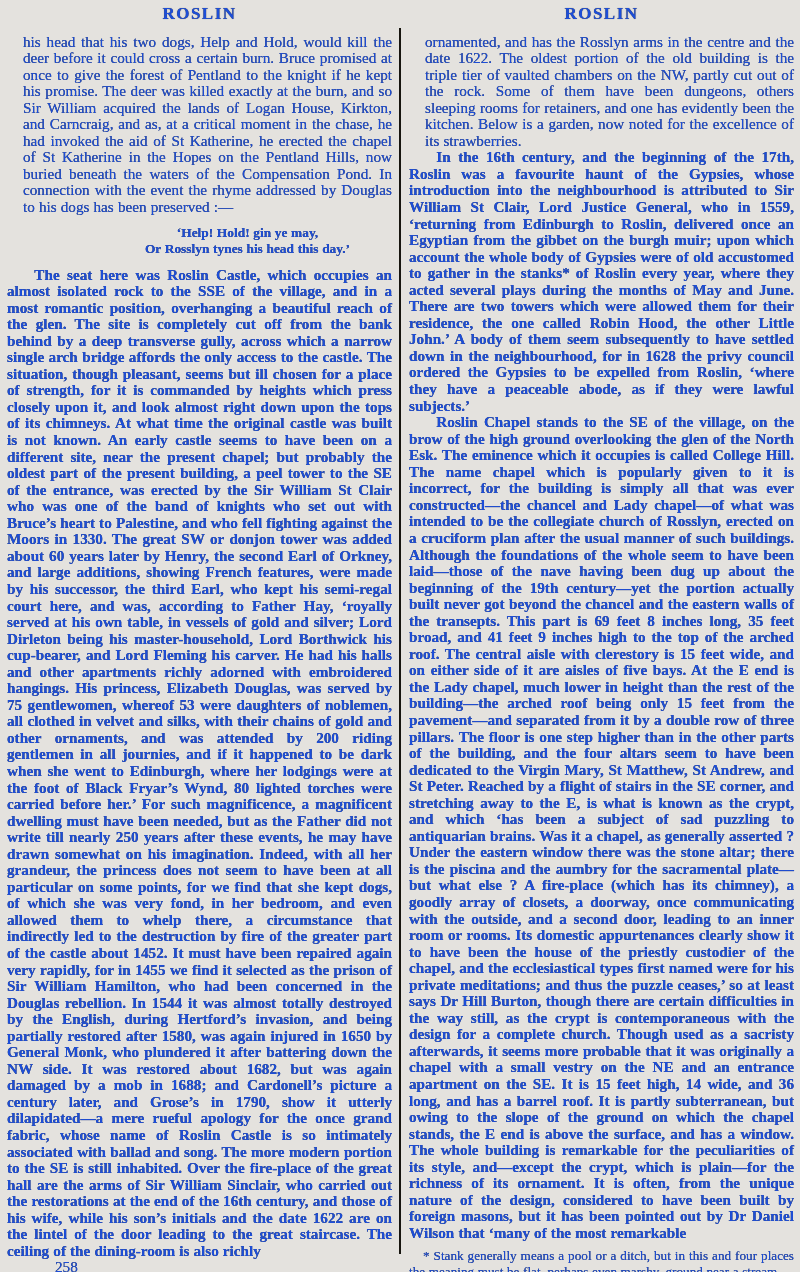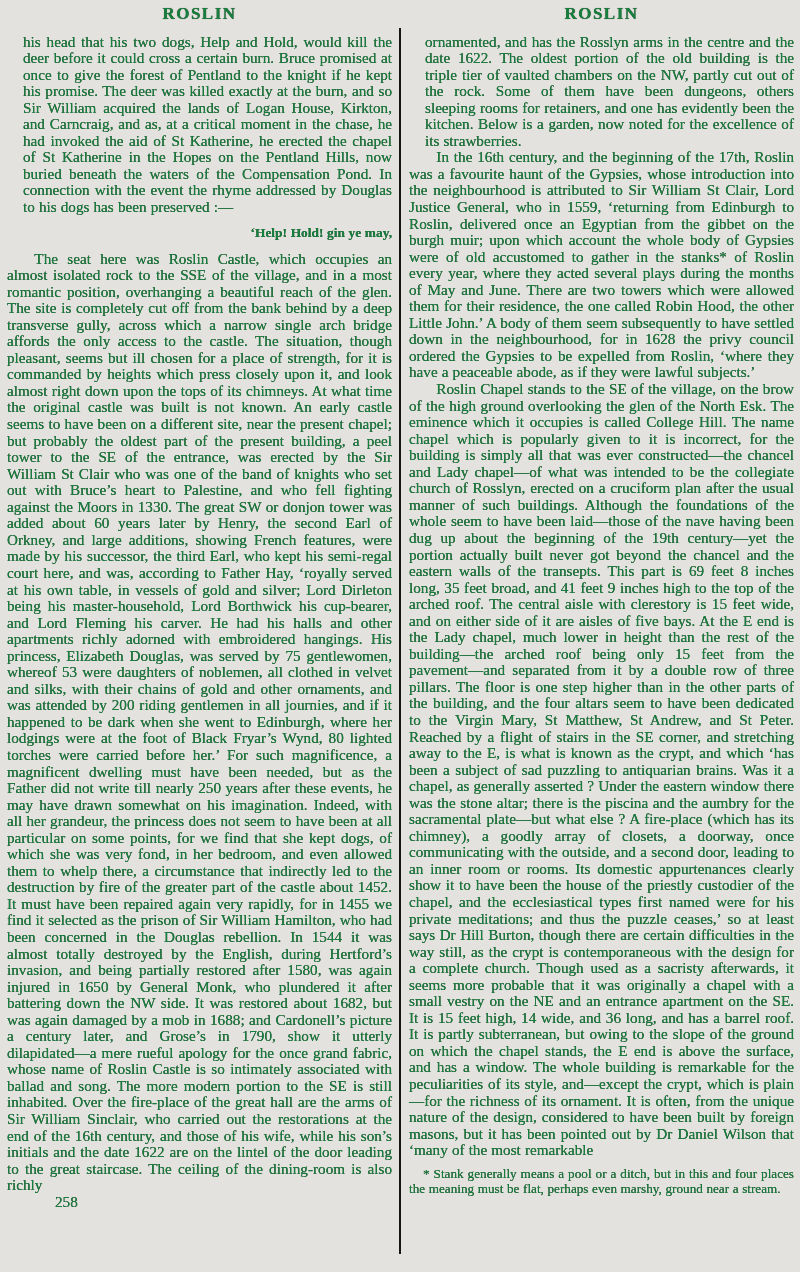--- a/index.html
+++ b/index.html
@@ -7,21 +7,21 @@
   body {
     font-family: "Liberation Serif", serif;
     background: #e4e2de;
   }
   .page {
     position: relative;
     width: 800px;
     height: 1272px;
     overflow: hidden;
     background: linear-gradient(180deg, #f0eee9 0%, #ecease5 45%, #e9e7e2 85%, #ebe9e4 100%);
-    color: #15803d;
+    color: #1d4ed8;
   }
   .col {
     position: absolute;
     top: 6px;
     width: 385px;
     text-align: justify;
     font-size: 15.2px;
     line-height: 16.55px;
     text-shadow: 0 0 0.55px rgba(25,22,18,0.85);
     word-spacing: 0.02em;
@@ -38,27 +38,27 @@
   }
   .divider {
     position: absolute;
     left: 399px;
     top: 28px;
     width: 2px;
     height: 1226px;
     background: #17150f;
   }
   p.cont   { text-indent: 0; margin-left: 16px; }
-  p.indent { text-indent: 1.8em; }
+  p.indent { text-indent: 1.8em; font-weight: bold; }
   .verse {
     margin: 9px 0 10px 96px;
     font-size: 13.4px;
     font-weight: bold;
     line-height: 16px;
-    text-align: right;
+    text-align: center;
     text-shadow: 0 0 0.4px rgba(25,22,18,0.85);
   }
   .page-number {
     margin-left: 48px;
     font-size: 15.2px;
   }
   .footnote {
     margin-top: 7px;
     font-size: 13.2px;
     line-height: 15.6px;
@@ -69,20 +69,21 @@
 </head>
 <body>
 
 <div class="page">
 
   <div class="col col-left">
     <div class="running-head">ROSLIN</div>
     <p class="cont">his head that his two dogs, Help and Hold, would kill the deer before it could cross a certain burn.  Bruce promised at once to give the forest of Pentland to the knight if he kept his promise.  The deer was killed exactly at the burn, and so Sir William acquired the lands of Logan House, Kirkton, and Carncraig, and as, at a critical moment in the chase, he had invoked the aid of St Katherine, he erected the chapel of St Katherine in the Hopes on the Pentland Hills, now buried beneath the waters of the Compensation Pond.  In connection with the event the rhyme addressed by Douglas to his dogs has been preserved :—</p>
     <div class="verse">
       <div>‘Help!  Hold!  gin ye may,</div>
+      <div>Or Rosslyn tynes his head this day.’</div>
     </div>
     <p class="indent">The seat here was Roslin Castle, which occupies an almost isolated rock to the SSE of the village, and in a most romantic position, overhanging a beautiful reach of the glen.  The site is completely cut off from the bank behind by a deep transverse gully, across which a narrow single arch bridge affords the only access to the castle.  The situation, though pleasant, seems but ill chosen for a place of strength, for it is commanded by heights which press closely upon it, and look almost right down upon the tops of its chimneys.  At what time the original castle was built is not known.  An early castle seems to have been on a different site, near the present chapel; but probably the oldest part of the present building, a peel tower to the SE of the entrance, was erected by the Sir William St Clair who was one of the band of knights who set out with Bruce’s heart to Palestine, and who fell fighting against the Moors in 1330.  The great SW or donjon tower was added about 60 years later by Henry, the second Earl of Orkney, and large additions, showing French features, were made by his successor, the third Earl, who kept his semi-regal court here, and was, according to Father Hay, ‘royally served at his own table, in vessels of gold and silver; Lord Dirleton being his master-household, Lord Borthwick his cup-bearer, and Lord Fleming his carver.  He had his halls and other apartments richly adorned with embroidered hangings.  His princess, Elizabeth Douglas, was served by 75 gentlewomen, whereof 53 were daughters of noblemen, all clothed in velvet and silks, with their chains of gold and other ornaments, and was attended by 200 riding gentlemen in all journies, and if it happened to be dark when she went to Edinburgh, where her lodgings were at the foot of Black Fryar’s Wynd, 80 lighted torches were carried before her.’  For such magnificence, a magnificent dwelling must have been needed, but as the Father did not write till nearly 250 years after these events, he may have drawn somewhat on his imagination.  Indeed, with all her grandeur, the princess does not seem to have been at all particular on some points, for we find that she kept dogs, of which she was very fond, in her bedroom, and even allowed them to whelp there, a circumstance that indirectly led to the destruction by fire of the greater part of the castle about 1452.  It must have been repaired again very rapidly, for in 1455 we find it selected as the prison of Sir William Hamilton, who had been concerned in the Douglas rebellion.  In 1544 it was almost totally destroyed by the English, during Hertford’s invasion, and being partially restored after 1580, was again injured in 1650 by General Monk, who plundered it after battering down the NW side.  It was restored about 1682, but was again damaged by a mob in 1688; and Cardonell’s picture a century later, and Grose’s in 1790, show it utterly dilapidated—a mere rueful apology for the once grand fabric, whose name of Roslin Castle is so intimately associated with ballad and song.  The more modern portion to the SE is still inhabited.  Over the fire-place of the great hall are the arms of Sir William Sinclair, who carried out the restorations at the end of the 16th century, and those of his wife, while his son’s initials and the date 1622 are on the lintel of the door leading to the great staircase.  The ceiling of the dining-room is also richly</p>
     <div class="page-number">258</div>
   </div>
 
   <div class="divider"></div>
 
   <div class="col col-right">
     <div class="running-head">ROSLIN</div>
     <p class="cont">ornamented, and has the Rosslyn arms in the centre and the date 1622.  The oldest portion of the old building is the triple tier of vaulted chambers on the NW, partly cut out of the rock.  Some of them have been dungeons, others sleeping rooms for retainers, and one has evidently been the kitchen.  Below is a garden, now noted for the excellence of its strawberries.</p>

